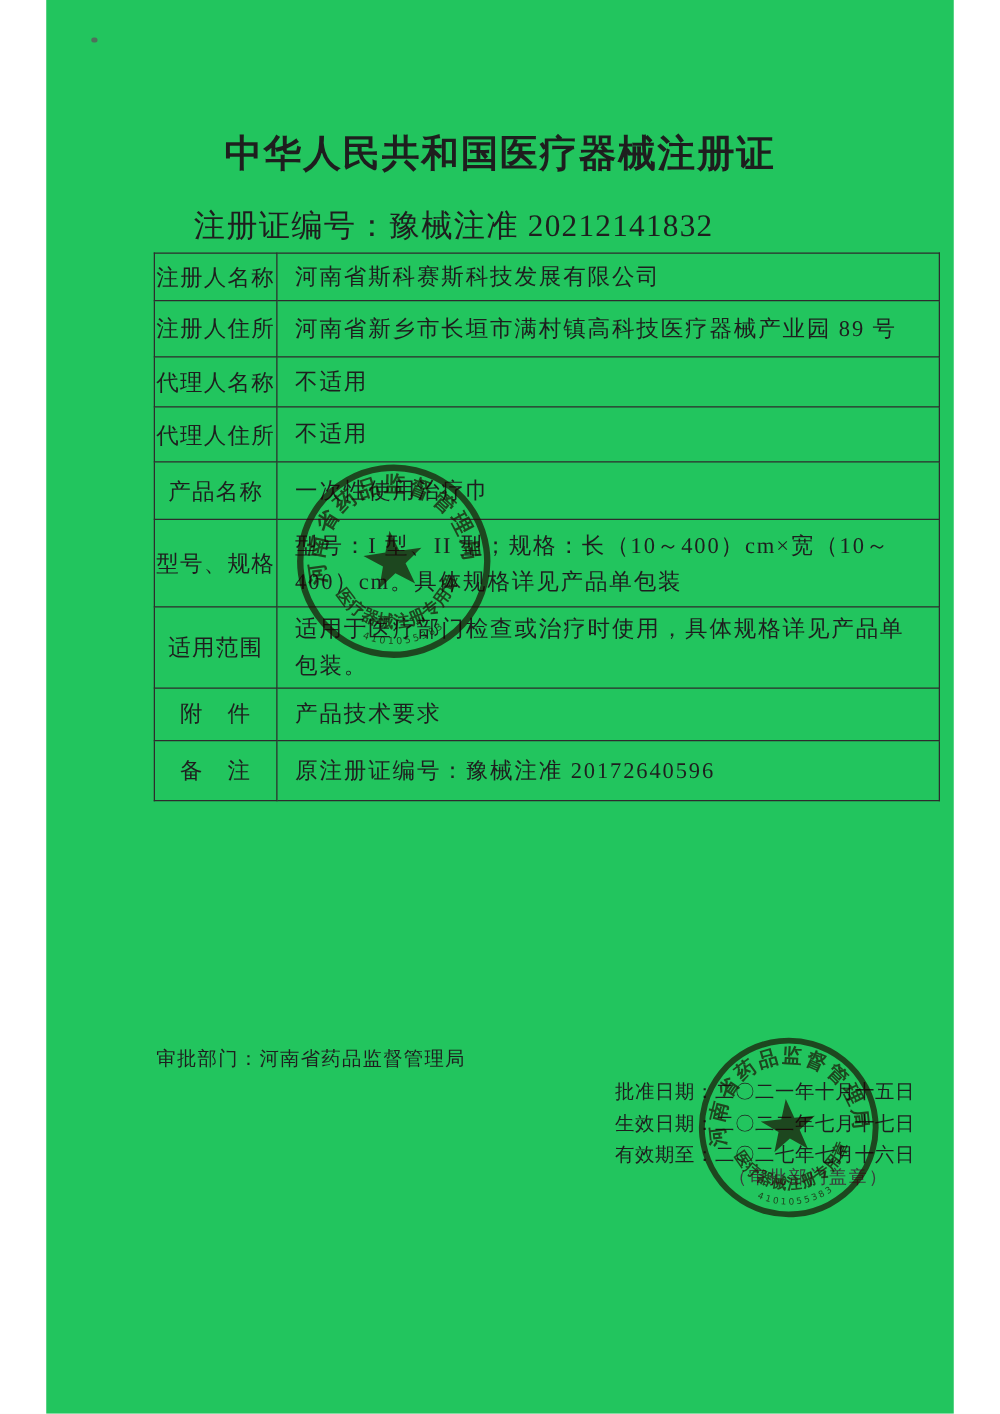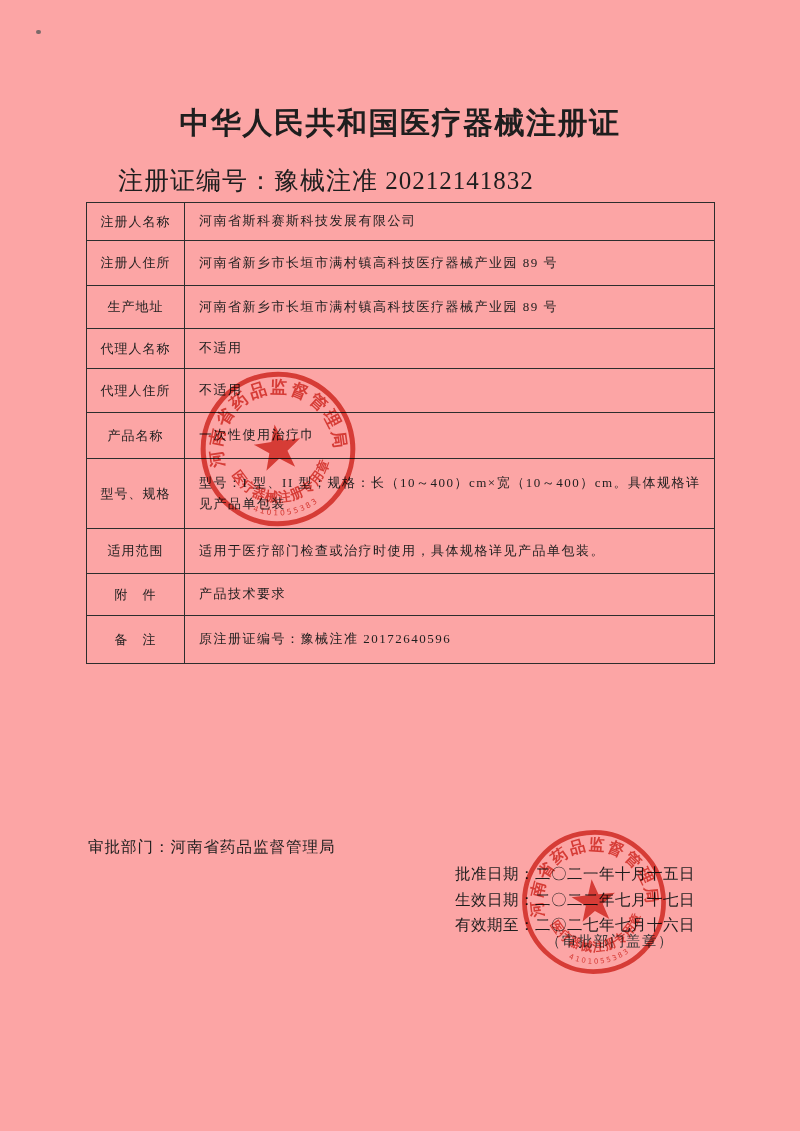--- a/index.html
+++ b/index.html
@@ -1,31 +1,31 @@
 <!DOCTYPE html>
 <html><head>
 <meta charset="utf-8">
 <style>
   html,body{margin:0;padding:0;background:#ffffff;}
   .page{
-    position:relative;width:800px;height:1131px;margin:0 auto;
-    background:#fca5a5;overflow:hidden;
+    position:relative;width:726px;height:1131px;margin:0 auto;
+    background:#22c55e;overflow:hidden;
     font-family:"Liberation Serif","DejaVu Serif",serif;color:#1e1e1e;
   }
   .speck{position:absolute;left:36px;top:30px;width:5px;height:4px;background:#5a5a5a;border-radius:2px;opacity:.8;}
   .title{
     position:absolute;top:103px;left:0;width:100%;margin:0;
     text-align:center;font-size:30px;font-weight:700;letter-spacing:1.5px;
   }
   .regline{position:absolute;left:118px;top:164px;font-size:25px;letter-spacing:1px;}
   .cert-table{
     position:absolute;left:86px;top:202px;width:629px;
     border-collapse:collapse;table-layout:fixed;
   }
-  .cert-table td{border:1.6px solid #2d2d2d;font-size:13px;vertical-align:middle;}
+  .cert-table td{border:1.6px solid #2d2d2d;font-size:18px;vertical-align:middle;}
   .cert-table td.lbl{width:97px;text-align:center;letter-spacing:1px;padding:0;}
   .cert-table td.val{padding:3px 10px 3px 14px;letter-spacing:1.5px;line-height:1.6;}
   .dept{position:absolute;left:88px;top:837px;font-size:15.5px;letter-spacing:1px;}
   .dates{position:absolute;left:455px;top:861px;font-size:15.5px;line-height:25.5px;letter-spacing:.5px;}
   .sealnote{position:absolute;left:546px;top:932px;font-size:14.5px;color:#3b3b3b;letter-spacing:1.5px;}
   .stamp{position:absolute;mix-blend-mode:multiply;opacity:.9;}
   .stamp .ring{fill:none;stroke:#d54a40;stroke-width:6;}
   .stamp .ink{fill:#d54a40;}
   .stamp text{fill:#d54a40;font-family:"DejaVu Sans",sans-serif;font-weight:700;text-anchor:middle;}
   .stamp .arc-top{font-size:20px;letter-spacing:3px;}
@@ -47,24 +47,20 @@
   </div>
 
   <table class="cert-table">
     <tbody>
         <tr style="height:38px">
       <td class="lbl">注册人名称</td>
       <td class="val">河南省斯科赛斯科技发展有限公司</td>
     </tr>
     <tr style="height:45px">
       <td class="lbl">注册人住所</td>
-      <td class="val">河南省新乡市长垣市满村镇高科技医疗器械产业园 89 号</td>
-    </tr>
-    <tr style="height:43px">
-      <td class="lbl">生产地址</td>
       <td class="val">河南省新乡市长垣市满村镇高科技医疗器械产业园 89 号</td>
     </tr>
     <tr style="height:40px">
       <td class="lbl">代理人名称</td>
       <td class="val">不适用</td>
     </tr>
     <tr style="height:44px">
       <td class="lbl">代理人住所</td>
       <td class="val">不适用</td>
     </tr>

